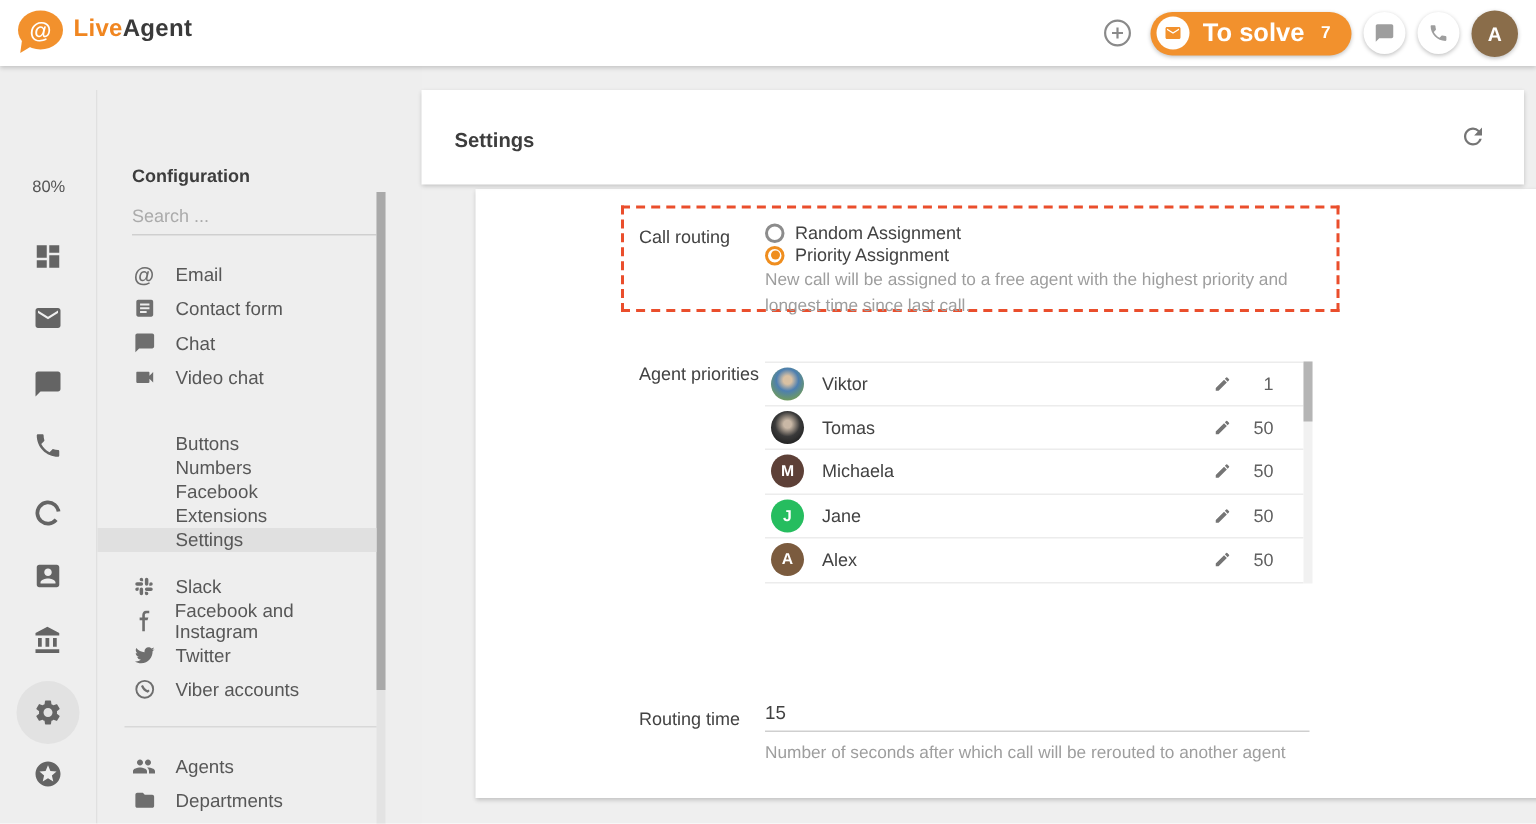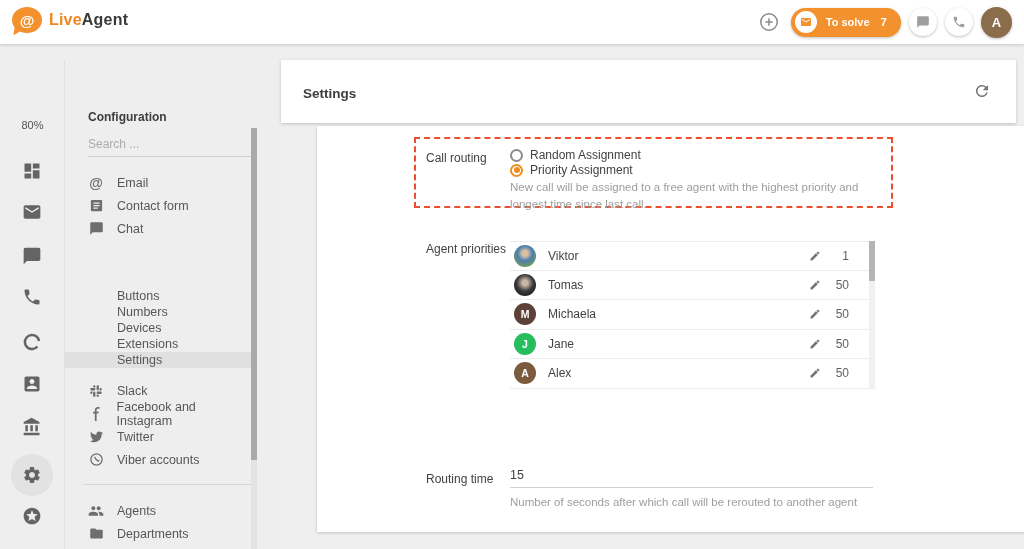--- a/index.html
+++ b/index.html
@@ -20,21 +20,21 @@
   .logo-text .lv { color:#F08621; }
   .logo-text .ag { color:#3a3a3a; }
 
   .topbar-right { position:absolute; right:12px; top:0; height:44px; display:flex; align-items:center; gap:8px; }
   .icon-plain { width:28px; height:28px; display:flex; align-items:center; justify-content:center; color:#8a8a8a; }
   .circle-btn { width:28px; height:28px; border-radius:50%; background:#fff;
                 box-shadow:0 1px 3px rgba(0,0,0,.25); display:flex; align-items:center; justify-content:center; color:#9e9e9e; }
   .tosolve { height:29px; border-radius:15px; background:#F2912D; box-shadow:0 1px 3px rgba(0,0,0,.25);
              display:flex; align-items:center; padding:0 14px 0 4px; gap:9px; cursor:pointer; }
   .tosolve .env { width:22px; height:22px; border-radius:50%; background:#fff; display:flex; align-items:center; justify-content:center; color:#F2912D; }
-  .tosolve .lbl { color:#fff; font-size:11px; font-weight:bold; }
+  .tosolve .lbl { color:#fff; font-size:17px; font-weight:bold; }
   .tosolve .cnt { color:#fff; font-size:11.5px; font-weight:bold; margin-left:2px; }
   .avatar-top { width:31px; height:31px; border-radius:50%; background:#8A6D4A; color:#fff;
                 display:flex; align-items:center; justify-content:center; font-size:13px; font-weight:bold;
                 box-shadow:0 1px 3px rgba(0,0,0,.25); }
 
   
   .rail { position:absolute; left:0; top:44px; width:65px; bottom:0; background:#eeeeee; }
   .rail:after { content:""; position:absolute; right:0; top:16px; bottom:0; width:1px; background:#e0e0e0; }
   .rail .zoom { position:absolute; left:0; width:65px; top:75px; text-align:center; font-size:11px; color:#555; }
   .rail-ic { position:absolute; left:22px; width:20px; height:20px; color:#646464; }
@@ -214,29 +214,37 @@
     <span class="lb">Contact form</span>
   </div>
   <div class="sb-item" style="top:173px">
     <span class="ic">
       <svg viewBox="0 0 24 24" fill="currentColor" width="15" height="15">
           <path d="M20 2H4c-1.1 0-2 .9-2 2v18l4-4h14c1.1 0 2-.9 2-2V4c0-1.1-.9-2-2-2z"></path>
         </svg>
     </span>
     <span class="lb">Chat</span>
   </div>
+  <div class="sb-item" style="top:196px">
+    <span class="ic">
+      <svg viewBox="0 0 24 24" fill="currentColor" width="15" height="15">
+          <path d="M17 10.5V7c0-.55-.45-1-1-1H4c-.55 0-1 .45-1 1v10c0 .55.45 1 1 1h12c.55 0 1-.45 1-1v-3.5l4 4v-11l-4 4z"></path>
+        </svg>
+    </span>
+    <span class="lb">Video chat</span>
+  </div>
 
   <div class="sb-sub" style="top:244px">
       <span class="lb">Buttons</span>
     </div>
   <div class="sb-sub" style="top:260px">
       <span class="lb">Numbers</span>
     </div>
   <div class="sb-sub" style="top:276px">
-      <span class="lb">Devices</span>
+      <span class="lb">Facebook</span>
     </div>
   <div class="sb-sub" style="top:292px">
       <span class="lb">Extensions</span>
     </div>
   <div class="sb-sub active" style="top:308px">
       <span class="lb">Settings</span>
     </div>
 
   <div class="sb-item" style="top:358px">
     <span class="ic">

